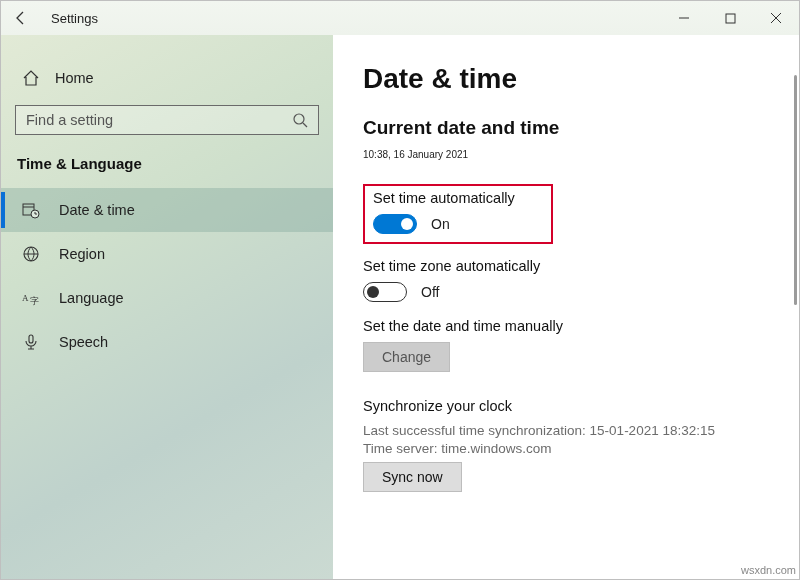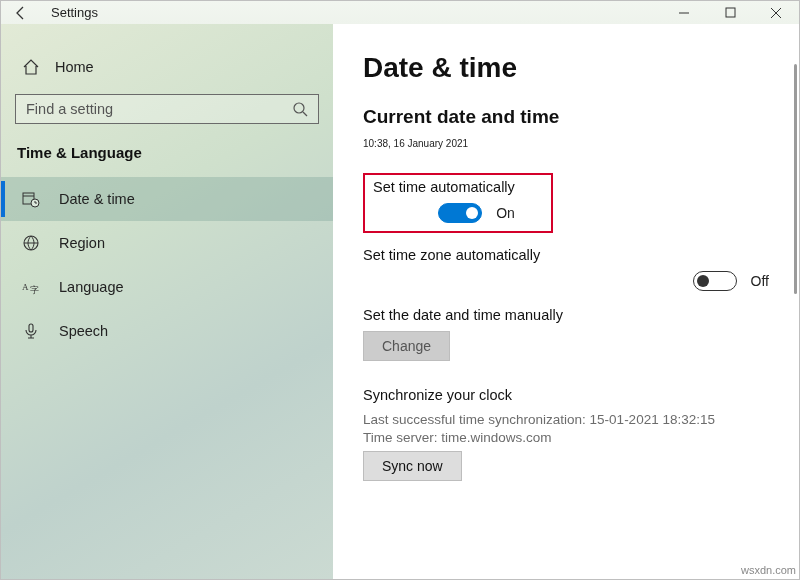--- a/index.html
+++ b/index.html
@@ -17,21 +17,21 @@
       display: flex;
       flex-direction: column;
       width: 800px;
       height: 580px;
       border: 1px solid #bfbfbf;
       background: #fff;
     }
     .titlebar {
       display: flex;
       align-items: center;
-      height: 23px;
+      height: 34px;
       padding: 0 0 0 8px;
       background: linear-gradient(to bottom, #f2f6f0 0%, #eef3ec 100%);
     }
     .titlebar .back-icon { width: 24px; display: flex; justify-content: center; align-items: center; }
     .titlebar .title { margin-left: 18px; font-size: 13px; color: #222; }
     .titlebar .spacer { flex: 1; }
     .win-controls { display: flex; }
     .win-btn {
       width: 46px; height: 34px;
       display: flex; justify-content: center; align-items: center;
@@ -137,21 +137,20 @@
     .setting-label {
       font-size: 14.5px;
       color: #111;
       margin-bottom: 8px;
     }
     .toggle-row {
       display: flex;
       align-items: center;
       gap: 14px;
       margin-bottom: 16px;
-      justify-content: flex-end;
     }
     .toggle {
       width: 44px; height: 20px;
       border-radius: 10px;
       position: relative;
       border: 1px solid #333;
       background: #fff;
     }
     .toggle .knob {
       position: absolute;

